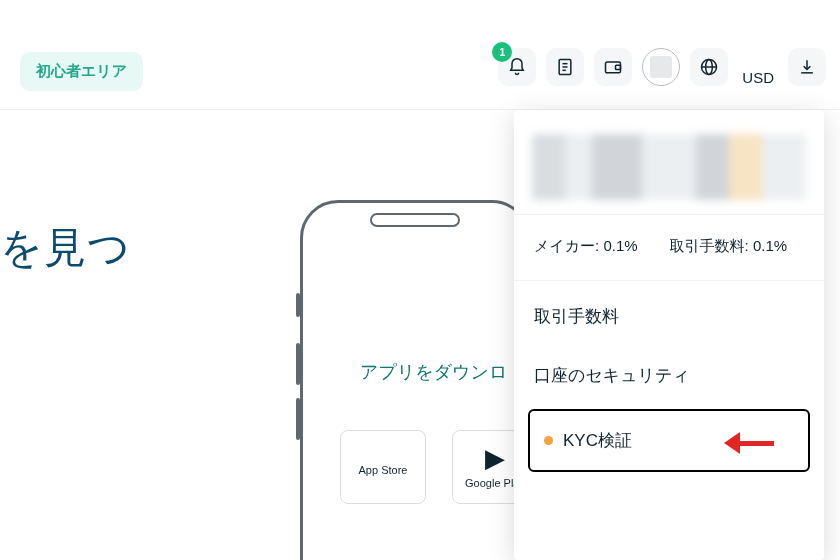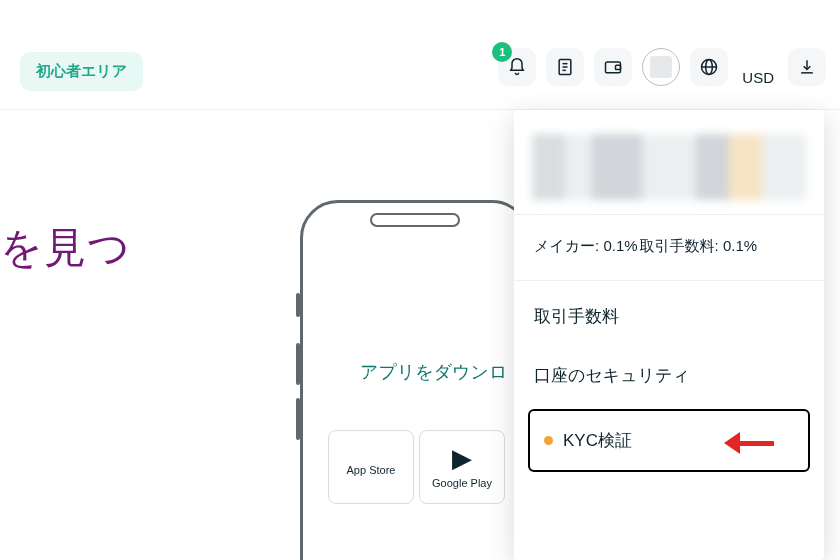--- a/index.html
+++ b/index.html
@@ -50,21 +50,21 @@
   }
   .avatar-inner { width: 22px; height: 22px; background: #e6e8ea; border-radius: 3px; }
   .currency {
     font-size: 15px; font-weight: 500; color: #10242e;
     padding: 0 4px;
     margin-top: 20px;
   }
 
   .hero-text {
     position: absolute; left: 0; top: 220px;
-    font-size: 42px; font-weight: 400; color: #701a75;
+    font-size: 42px; font-weight: 400; color: #0c4a6e;
     letter-spacing: 1px;
   }
 
   .phone {
     position: absolute; left: 300px; top: 200px;
     width: 230px; height: 400px;
     border: 3px solid #5f686e;
     border-radius: 38px;
     background: #fff;
   }
@@ -78,22 +78,22 @@
     position: absolute; top: 10px; left: 50%; transform: translateX(-50%);
     width: 90px; height: 14px; border: 2.5px solid #5f686e; border-radius: 10px;
   }
 
   .dl-label {
     position: absolute; left: 360px; top: 360px;
     font-size: 18px; color: #0f766e;
   }
 
   .store-row {
-    position: absolute; left: 328px; top: 430px;
-    display: flex; gap: 5px;
+    position: absolute; left: 340px; top: 430px;
+    display: flex; gap: 26px;
   }
   .store-btn {
     width: 86px; height: 74px;
     border: 1px solid #d9dde0;
     border-radius: 8px;
     background: #fff;
     display: flex; flex-direction: column; align-items: center; justify-content: center;
     gap: 6px;
   }
   .store-btn .glyph { font-size: 26px; line-height: 1; }
@@ -111,21 +111,21 @@
     margin: 6px 18px 14px 18px; height: 66px;
     background:
       linear-gradient(90deg,#d9dde0 0 12%,#eceff1 12% 22%,#d1d5d9 22% 40%,#eceff1 40% 60%,#d1d5d9 60% 72%,#f7e4c4 72% 84%,#eceff1 84% 100%);
     filter: blur(4px);
     border-radius: 2px;
   }
   .sep { height: 1px; background: #eef0f2; margin: 6px 0 6px 0; }
   .fees {
     padding: 16px 20px 18px 20px;
     font-size: 15px; color: #10242e;
-    display: flex; gap: 2px;
+    display: flex; gap: 32px;
   }
   .menu-item {
     padding: 18px 20px;
     font-size: 17px; color: #10242e;
     display: flex; align-items: center; gap: 10px;
   }
   .dot { width: 9px; height: 9px; border-radius: 50%; background: #f2a33c; }
   .kyc-wrap {
     margin: 4px 14px;
     border: 2px solid #000000;

